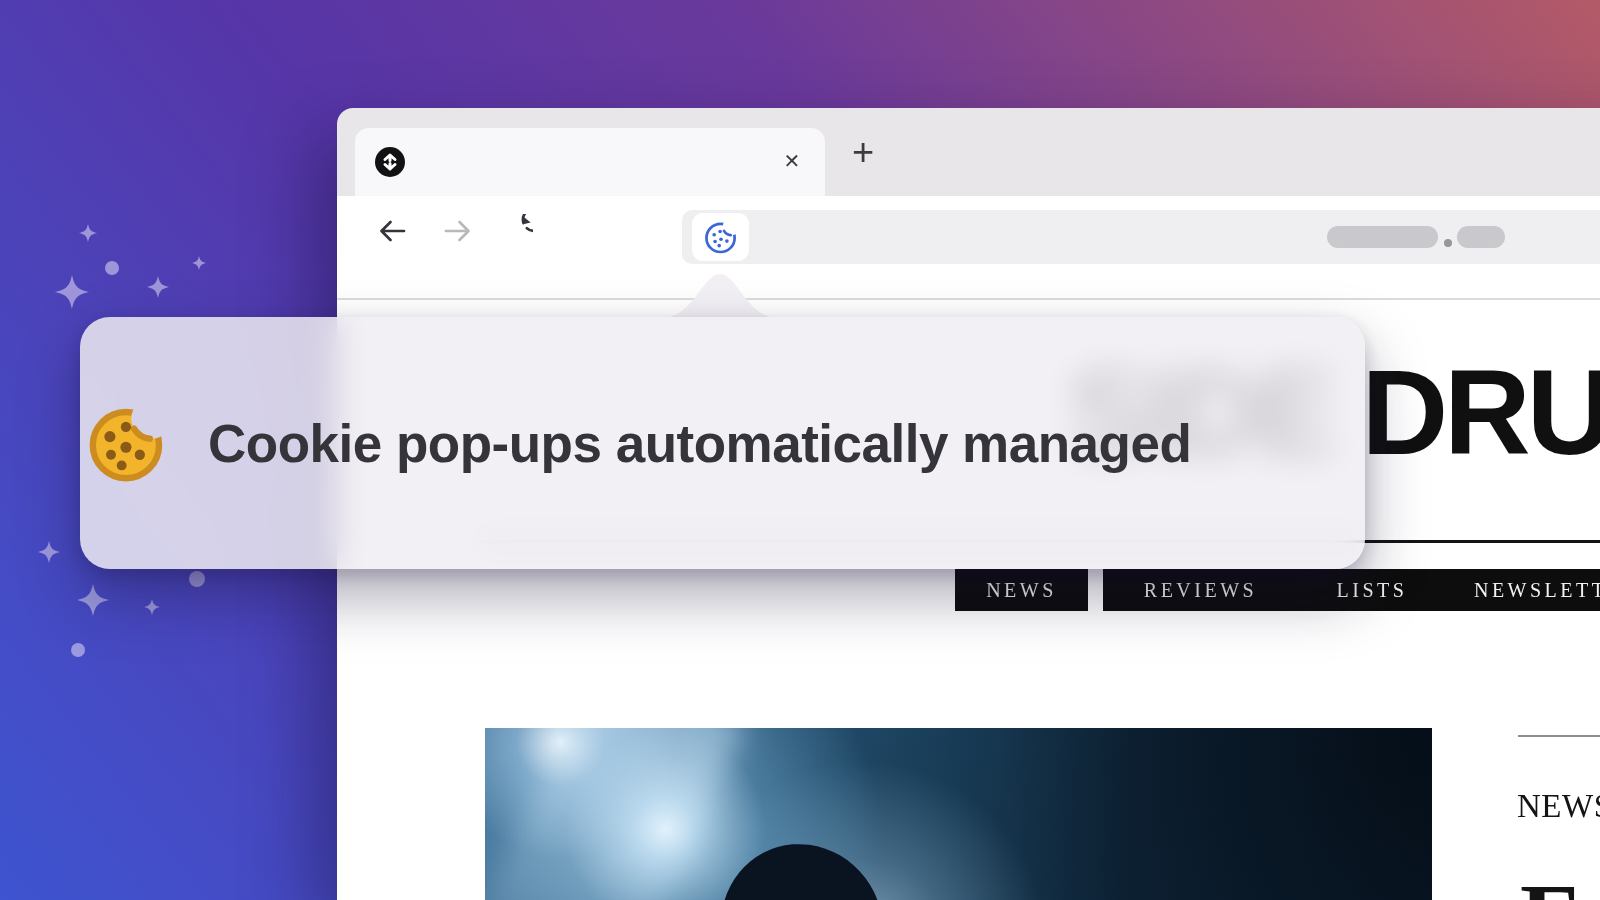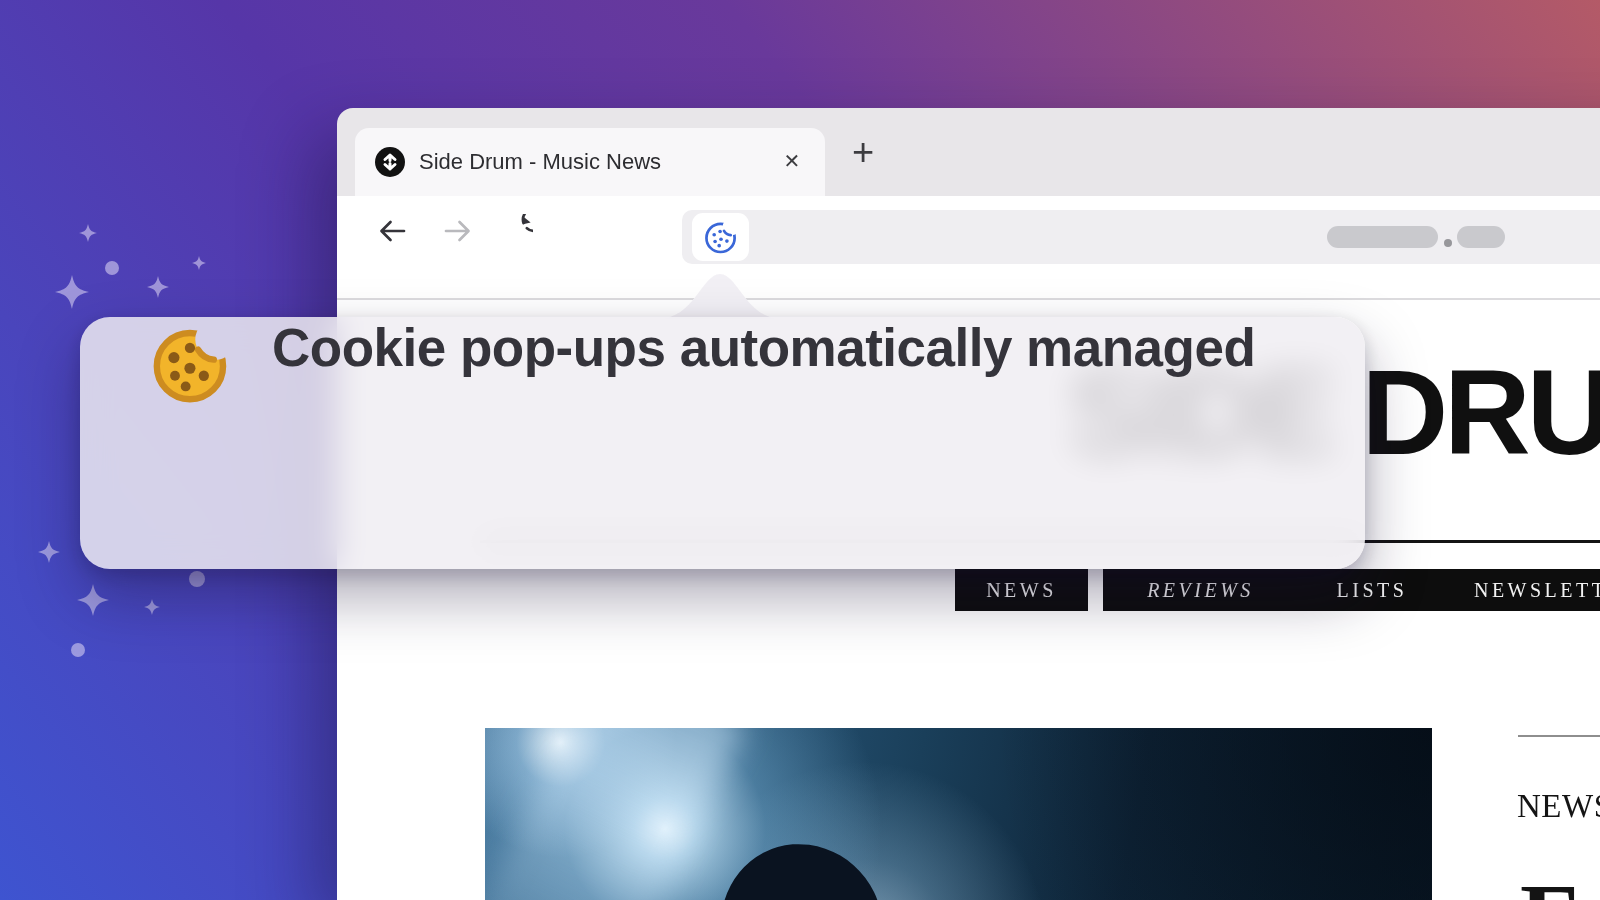--- a/index.html
+++ b/index.html
@@ -39,21 +39,21 @@
   .masthead{position:absolute;left:1068px;top:352px;z-index:3;
     font-size:120px;font-weight:bold;letter-spacing:-4px;color:#101010;
     line-height:1;white-space:nowrap;}
   .masthead-rule{position:absolute;left:480px;top:540px;width:1120px;height:3px;
     background:#141414;z-index:3;}
   .site-nav{position:absolute;left:0;top:569px;width:1600px;height:42px;z-index:3;}
   .nav-pill{position:absolute;top:0;height:42px;background:var(--nav-black);
     color:#f2f2f2;font-family:"Liberation Serif",serif;font-size:20px;
     letter-spacing:3.5px;display:flex;align-items:center;justify-content:center;}
   .nav-news{left:955px;width:133px;}
-  .nav-reviews{left:1103px;width:195px;font-style:italic;}
+  .nav-reviews{left:1103px;width:195px;}
   .nav-lists{left:1294px;width:156px;}
   .nav-newsletter{left:1442px;width:230px;}
 
   .photo{position:absolute;left:485px;top:728px;width:947px;height:180px;z-index:3;overflow:hidden;
     background:
       radial-gradient(circle at 8% 8%,rgba(240,248,253,.95) 0%,rgba(175,212,240,.5) 5%,rgba(120,170,205,0) 13%),
       radial-gradient(circle at 19% 56%,#eaf6fd 0%,rgba(195,228,248,.85) 4%,rgba(120,176,212,.45) 13%,rgba(90,140,175,0) 28%),
       radial-gradient(circle at 40% 120%,rgba(200,225,245,.6) 0%,rgba(160,200,228,.3) 14%,rgba(120,170,205,0) 30%),
       radial-gradient(circle at 100% 0%,rgba(4,10,18,.75) 0%,rgba(4,10,18,0) 45%),
       linear-gradient(100deg,#45759a 0%,#2b5a7e 20%,#1a3f5a 45%,#0e2438 68%,#091a29 100%);}
@@ -66,21 +66,21 @@
   .sidebar-rule{position:absolute;left:1518px;top:735px;width:90px;height:2px;background:#8e8e8e;z-index:3;}
   .sidebar-label{position:absolute;left:1517px;top:788px;z-index:3;
     font-family:"Liberation Serif",serif;font-size:33px;color:#141414;letter-spacing:.5px;white-space:nowrap;}
   .sidebar-headline{position:absolute;left:1520px;top:870px;z-index:3;
     font-family:"Liberation Serif",serif;font-weight:bold;font-size:96px;color:#141414;line-height:1;}
 
   
   .callout{position:absolute;left:80px;top:317px;width:1285px;height:252px;z-index:8;
     background:rgba(239,237,242,.84);backdrop-filter:blur(16px);-webkit-backdrop-filter:blur(16px);
     border-radius:30px;box-shadow:0 28px 60px rgba(24,14,52,.35),0 6px 18px rgba(24,14,52,.18);
-    display:flex;padding-left:64px;box-sizing:border-box;}
+    display:flex;align-items:center;box-sizing:border-box;}
   .callout-pointer{position:absolute;left:658px;top:266px;width:124px;height:53px;z-index:8;
     background:rgba(241,239,244,.92);backdrop-filter:blur(16px);-webkit-backdrop-filter:blur(16px);
     clip-path:path('M0,53 C36,53 44,8 62,8 C80,8 88,53 124,53 Z');}
   .callout-emoji{width:94px;height:94px;flex:0 0 auto;}
   .callout-text{margin-left:34px;font-size:53px;font-weight:bold;color:#35343b;
     letter-spacing:-.5px;white-space:nowrap;}
 
   
   .ink{stroke:#35343a;stroke-width:2.7;fill:none;stroke-linecap:round;stroke-linejoin:round;}
   .ink-dim{stroke:#b9b9bd;stroke-width:2.7;fill:none;stroke-linecap:round;stroke-linejoin:round;}
@@ -116,21 +116,20 @@
   </svg>
 
   <div class="window">
 
     <div class="tab">
       <svg class="favicon" viewBox="0 0 30 30">
         <circle class="fav-bg" cx="15" cy="15" r="15"></circle>
         <path class="fav-glyph" d="M10,12.5 L15,8 L20,12.5 M15,8 L15,13.5"></path>
         <path class="fav-glyph" d="M10,17.5 L15,22 L20,17.5 M15,22 L15,16.5"></path>
       </svg>
-      <span class="tab-title">Side Drum - Music News</span>
       <span class="tab-close">✕</span>
     </div>
     <div class="newtab">+</div>
 
     <div class="toolbar">
       <svg class="nav-btn nav-back" viewBox="0 0 34 34">
         <path class="ink" d="M29,17 H7 M15.5,8 L6.5,17 L15.5,26"></path>
       </svg>
       <svg class="nav-btn nav-fwd" viewBox="0 0 34 34">
         <path class="ink-dim" d="M5,17 H27 M18.5,8 L27.5,17 L18.5,26"></path>

